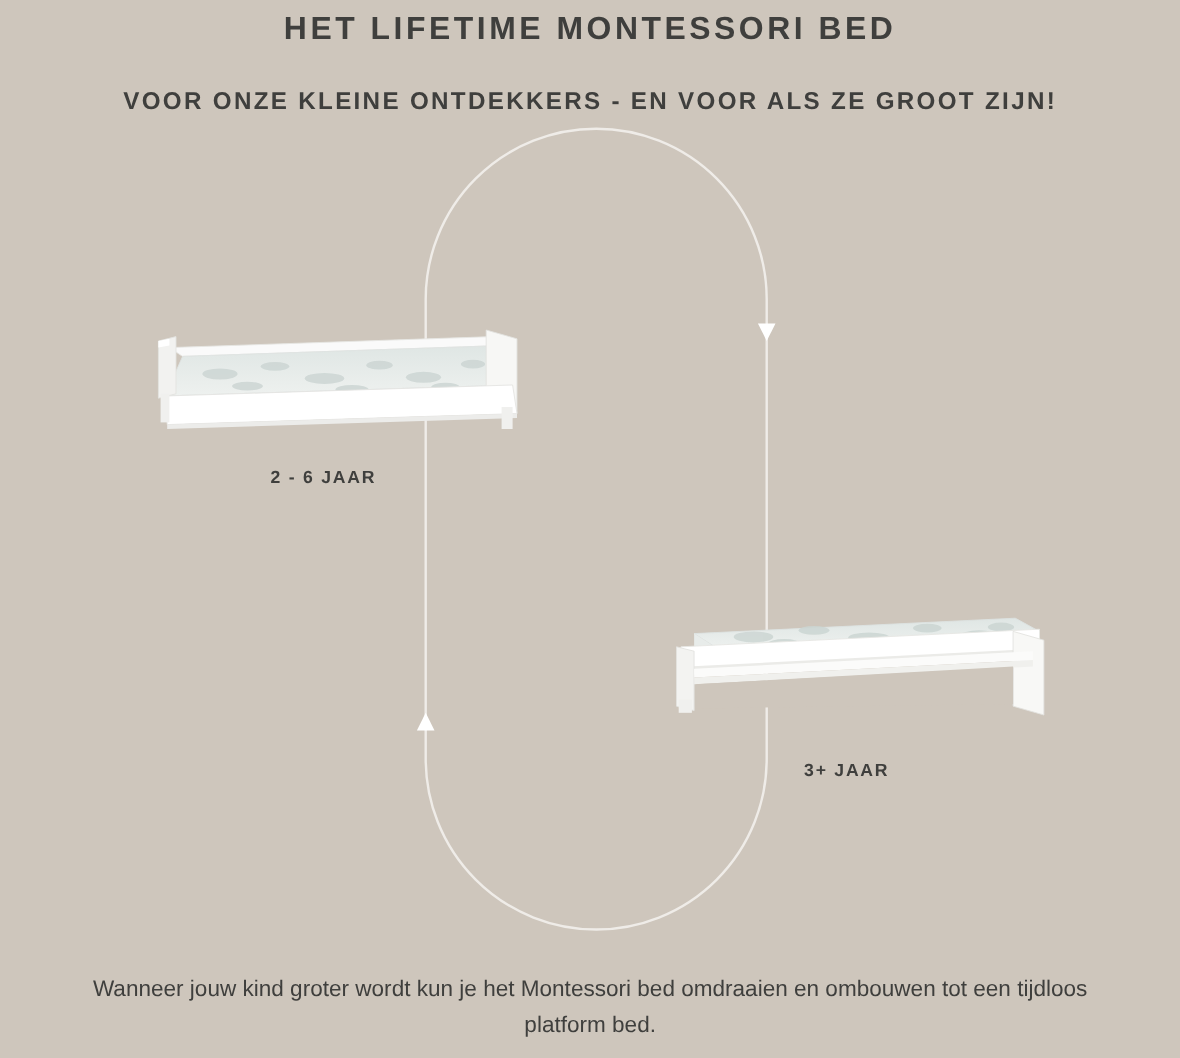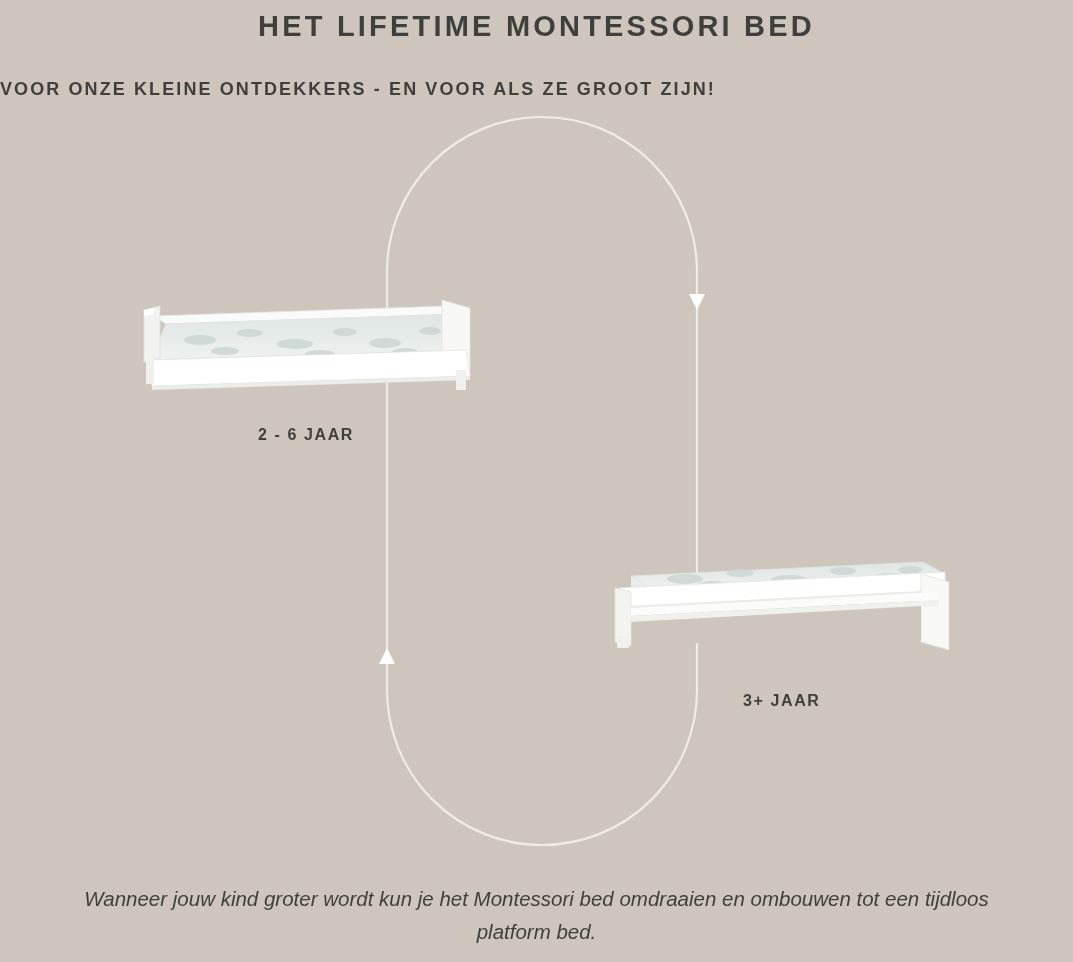--- a/index.html
+++ b/index.html
@@ -32,22 +32,22 @@
     letter-spacing: 3.2px;
     font-weight: 700;
     color: #3f3f3d;
     white-space: nowrap;
   }
   .subtitle {
     position: absolute;
     top: 79px;
     left: 0;
     width: 1073px;
-    text-align: left;
-    font-size: 18px;
+    text-align: center;
+    font-size: 22px;
     letter-spacing: 2.1px;
     font-weight: 700;
     color: #3f3f3d;
     white-space: nowrap;
   }
 
   
   .loop {
     position: absolute;
     left: 0;
@@ -58,33 +58,31 @@
   }
 
   
   .bed-label {
     position: absolute;
     font-size: 16px;
     letter-spacing: 1.6px;
     font-weight: 600;
     color: #3f3f3d;
     white-space: nowrap;
-    margin-left: 12px;
   }
   #label-young { left: 246px; top: 426px; }
   #label-older { left: 731px; top: 692px; }
 
   
   .caption {
     position: absolute;
     left: 60px;
     top: 882px;
     width: 953px;
     text-align: center;
-    font-style: italic;
     font-size: 20.5px;
     line-height: 33px;
     color: #3f3f3d;
   }
 
   
   .bed {
     position: absolute;
   }
   #bed-young { left: 130px; top: 288px; }

